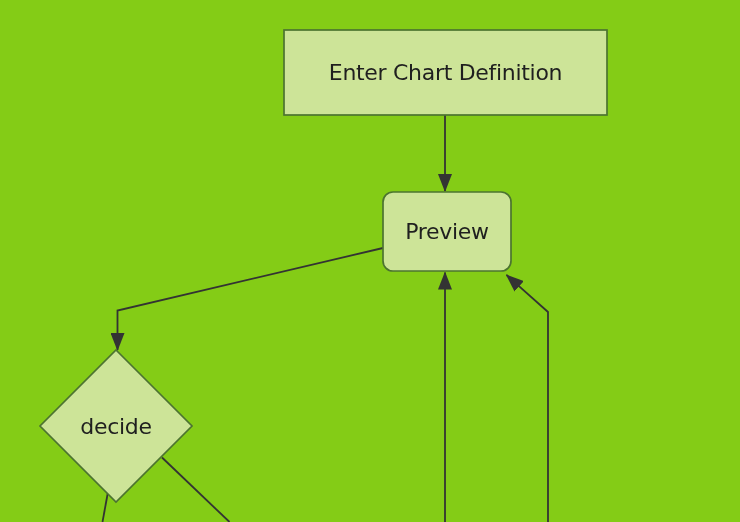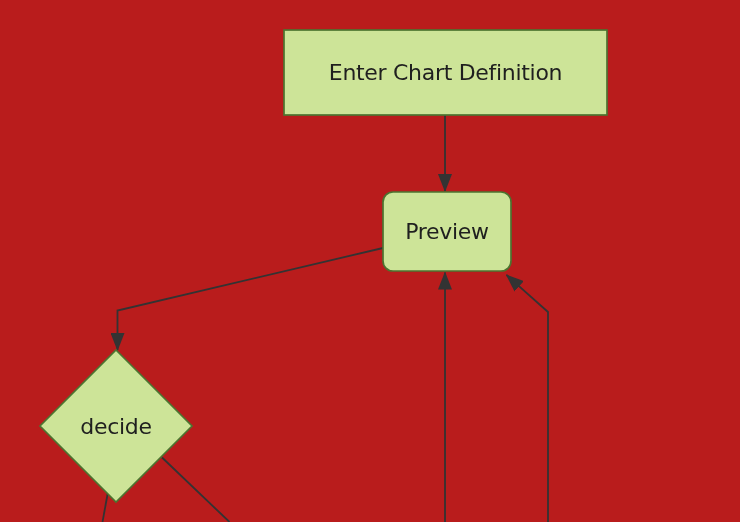--- a/index.html
+++ b/index.html
@@ -4,21 +4,21 @@
 <style>
   html, body {
     margin: 0;
     padding: 0;
     background: #ffffff;
   }
   .canvas {
     position: relative;
     width: 740px;
     height: 522px;
-    background: #b91c1c;
+    background: #84cc16;
     overflow: hidden;
     font-family: "DejaVu Sans", "Liberation Sans", sans-serif;
   }
   svg {
     display: block;
   }
   .edge {
     fill: none;
     stroke-width: 1.8;
     stroke-linejoin: miter;

